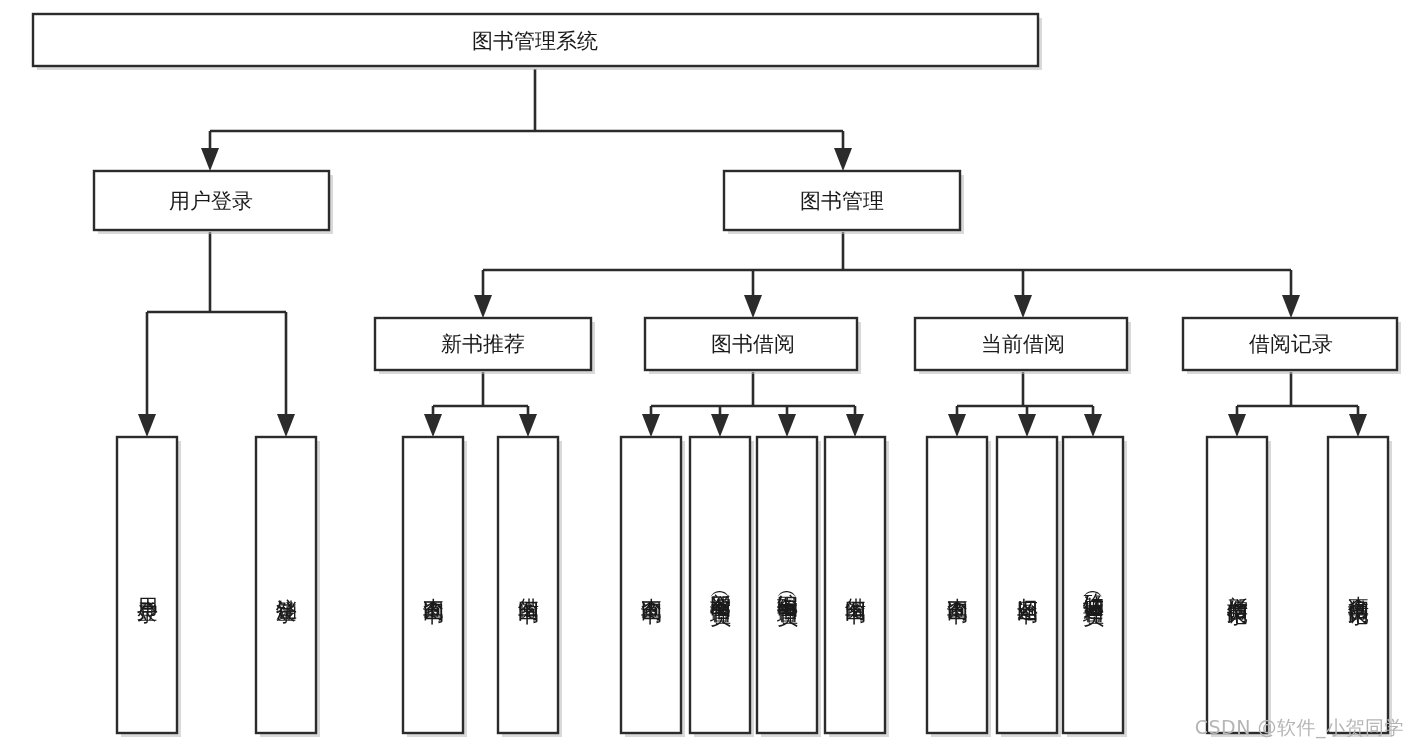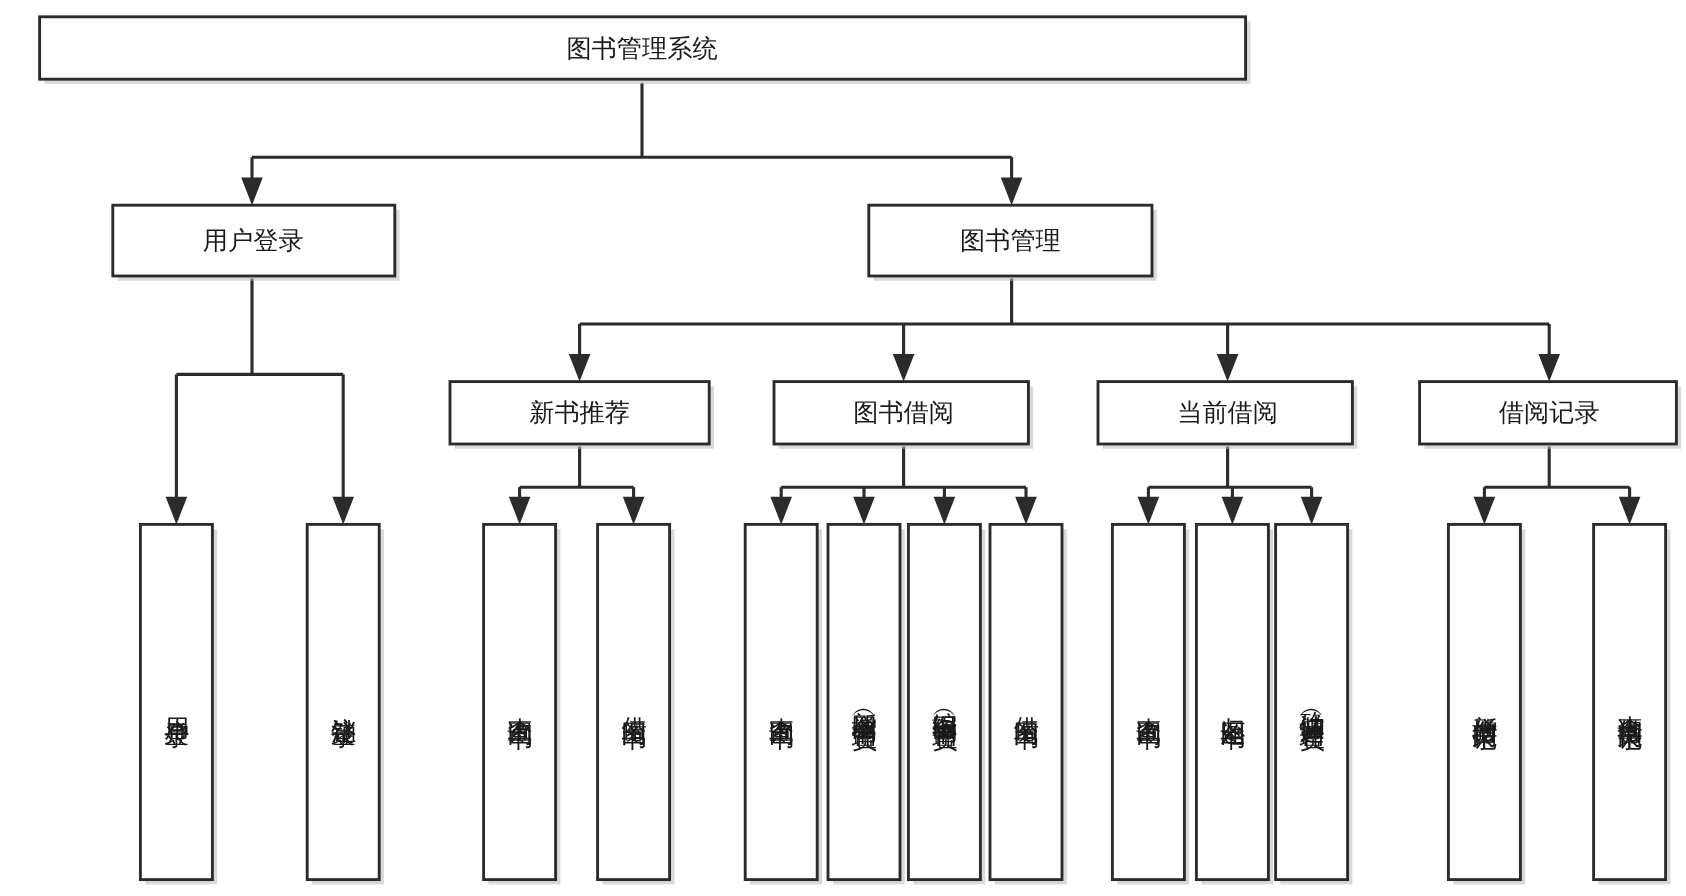--- a/index.html
+++ b/index.html
@@ -252,13 +252,14 @@
   <div class="v-label-wrap" style="left:1050px; top:437px; width:60px; height:296px;">
     <span class="v-label">确认归还（管理员）</span>
   </div>
   <div class="v-label-wrap" style="left:1194px; top:437px; width:60px; height:296px;">
     <span class="v-label">新增借阅记录</span>
   </div>
   <div class="v-label-wrap" style="left:1315px; top:437px; width:60px; height:296px;">
     <span class="v-label">查询借阅记录</span>
   </div>
 
+  <div class="watermark">CSDN @软件_小贺同学</div>
 </div>
 
 </body></html>

